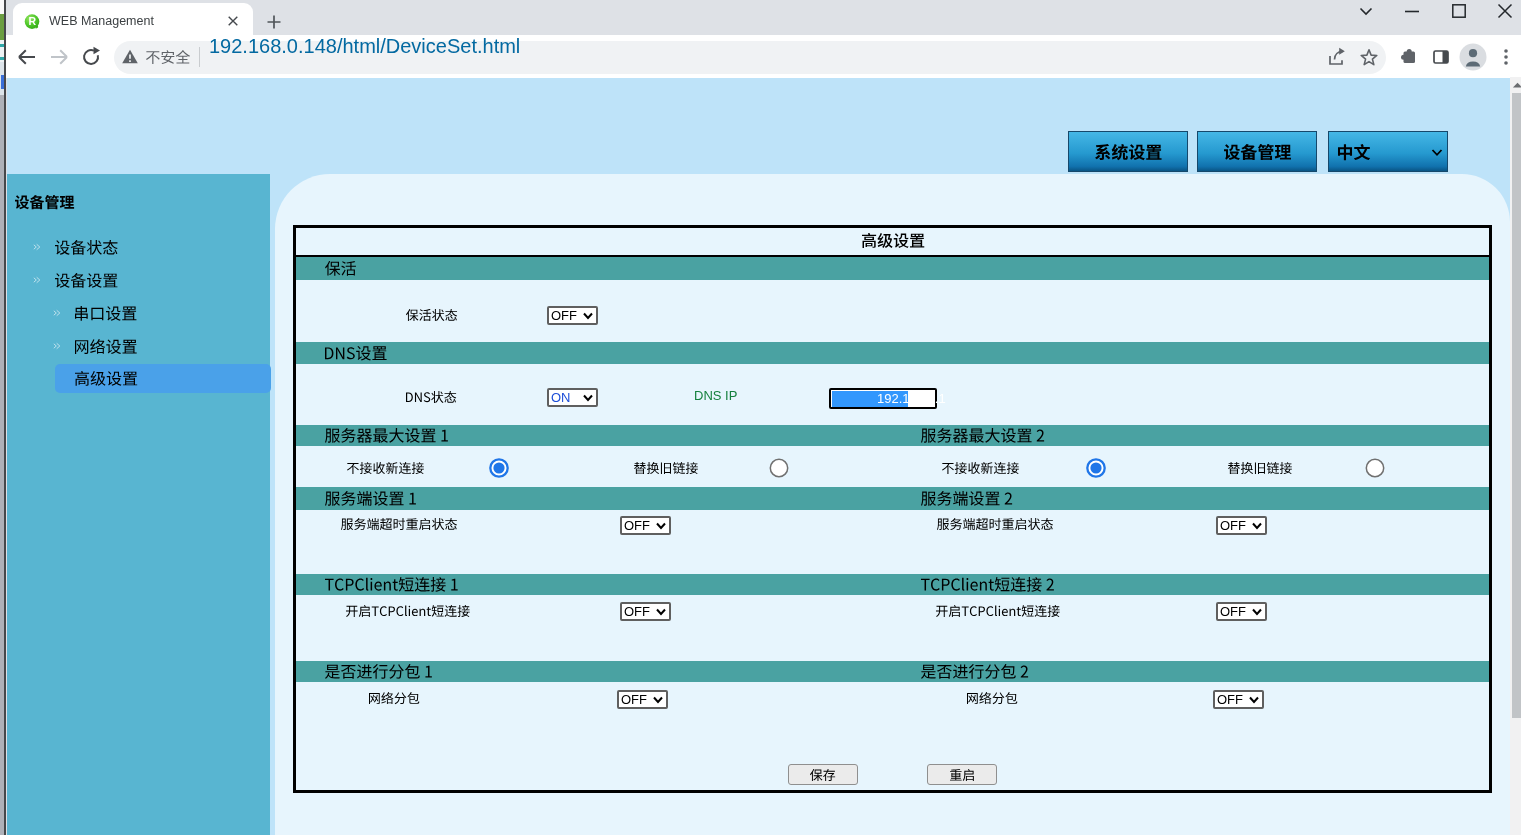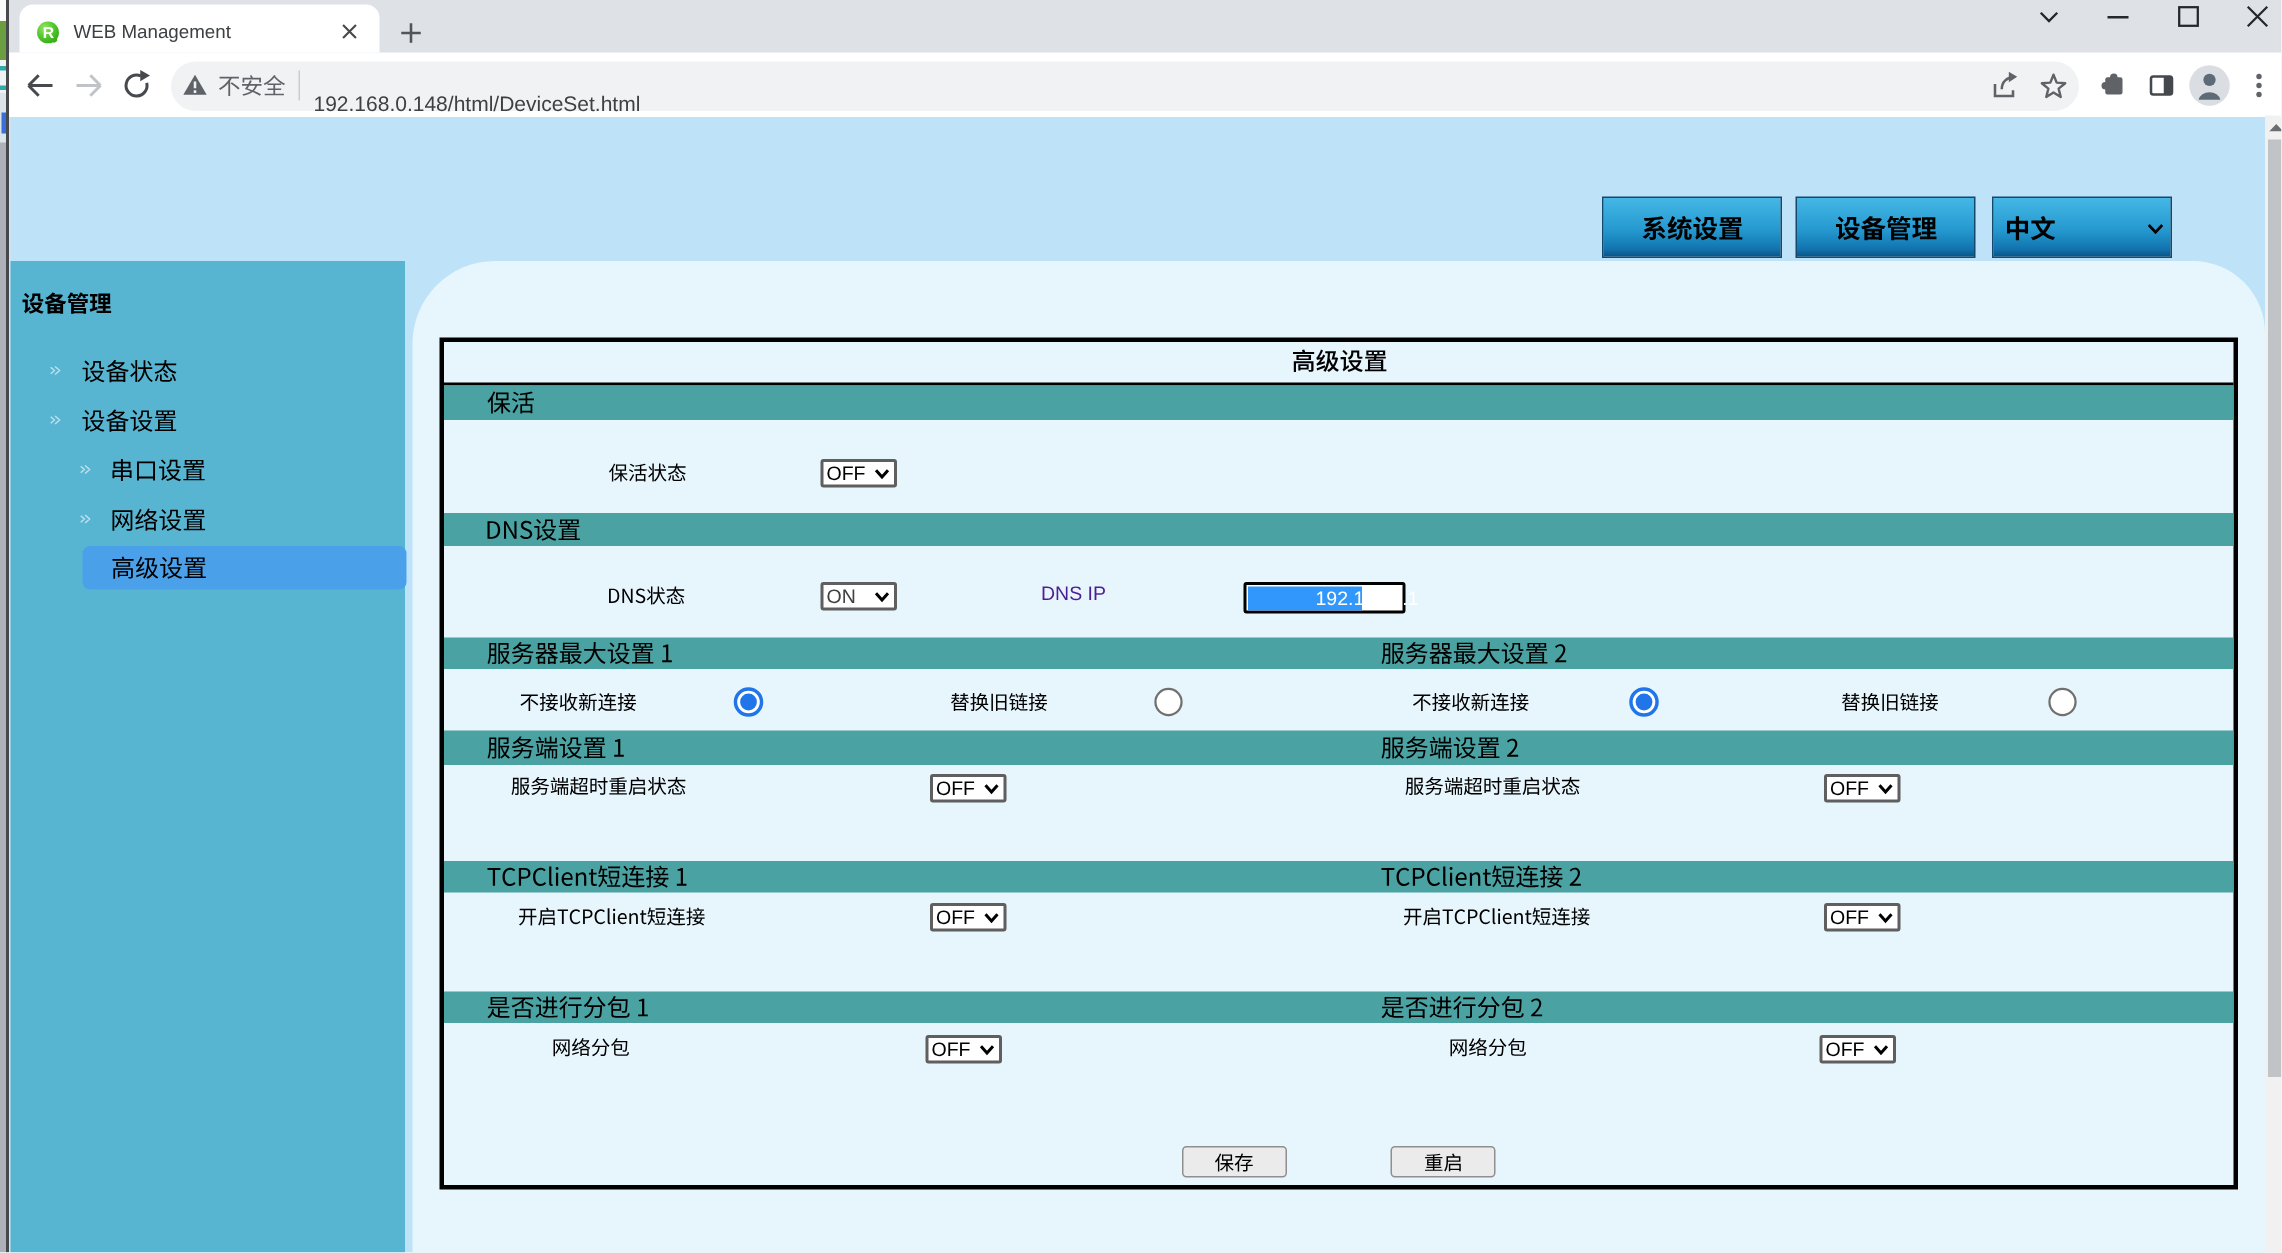--- a/index.html
+++ b/index.html
@@ -60,21 +60,21 @@
       <path d="M0 -2.6 V1.8 M0 3.2 V5" stroke="#f0f2f4" stroke-width="1.7"></path>
     </svg>
 <svg style="position:absolute;left:145.0px;top:49.0px;overflow:visible;" width="46.0" height="15.9">
       <g fill="#5f6368" transform="translate(0.34,13.76) scale(0.01500,-0.01500)">
         <use href="#r4e0d" x="0"></use>
         <use href="#r5b89" x="1000"></use>
         <use href="#r5168" x="2000"></use>
       </g>
     </svg>
 <div style="position:absolute;left:199px;top:47px;width:1px;height:20px;background:#c9cccf;"></div>
-<div style="position:absolute;left:209px;top:62px;font-size:14px;line-height:15.75px;color:#404040;white-space:pre;">192.168.0.148/html/DeviceSet.html</div>
+<div style="position:absolute;left:209px;top:39px;font-size:20px;line-height:15.75px;color:#0369a1;white-space:pre;">192.168.0.148/html/DeviceSet.html</div>
 <svg style="position:absolute;left:1325px;top:45px;overflow:visible;" width="24" height="24" viewBox="-12 -12 24 24">
       <path d="M-7 -1 V7 H5 V3.2" stroke="#5f6368" stroke-width="1.7" fill="none"></path>
       <path d="M-2.5 2.5 C-2.5 -2.5 1 -5.5 6 -5.8" stroke="#5f6368" stroke-width="1.7" fill="none"></path>
       <path d="M2.2 -9.2 L7.8 -5.8 L2.2 -2.2 Z" fill="#5f6368"></path>
     </svg>
 <svg style="position:absolute;left:1357px;top:45.5px;overflow:visible;" width="24" height="24" viewBox="-12 -12 24 24">
       <path d="M0.00 -8.20L2.12 -2.91L7.80 -2.53L3.42 1.11L4.82 6.63L0.00 3.60L-4.82 6.63L-3.42 1.11L-7.80 -2.53L-2.12 -2.91 Z" stroke="#5f6368" stroke-width="1.6" fill="none" stroke-linejoin="round"></path>
     </svg>
 <svg style="position:absolute;left:1397px;top:45px;overflow:visible;" width="24" height="24" viewBox="-12 -12 24 24">
       <rect x="-5.5" y="-5.5" width="11.5" height="11.5" rx="1.5" fill="#5f6368"></rect>
@@ -339,25 +339,25 @@
 <svg style="position:absolute;left:405.0px;top:390.0px;overflow:visible;" width="52.2" height="14.0">
       <g fill="#000" transform="translate(-0.31,11.97) scale(0.01300,-0.01300)">
         <use href="#r44" x="0"></use>
         <use href="#r4e" x="688"></use>
         <use href="#r53" x="1411"></use>
         <use href="#r72b6" x="2007"></use>
         <use href="#r6001" x="3007"></use>
       </g>
     </svg>
 <div style="position:absolute;left:547px;top:388px;width:51px;height:19px;background:#fff;border:2px solid #5f5f5f;border-radius:2px;box-sizing:border-box;"></div>
-<div style="position:absolute;left:551px;top:390.74px;font-size:13px;line-height:13.65px;color:#404040;white-space:pre;">ON</div>
+<div style="position:absolute;left:551px;top:390.74px;font-size:13px;line-height:13.65px;color:#1d4ed8;white-space:pre;">ON</div>
 <svg style="position:absolute;left:583px;top:393.5px;overflow:visible" width="10" height="8" viewBox="0 0 10 8">
       <path d="M1 1.5 L5 6 L9 1.5" stroke="#000" stroke-width="2" fill="none"></path>
     </svg>
-<div style="position:absolute;left:694px;top:389.24px;font-size:13px;line-height:13.65px;color:#4c1d95;white-space:pre;">DNS IP</div>
+<div style="position:absolute;left:694px;top:389.24px;font-size:13px;line-height:13.65px;color:#15803d;white-space:pre;">DNS IP</div>
 <div style="position:absolute;left:829px;top:388px;width:108px;height:21px;background:#fff;border:2px solid #000;border-radius:2px;box-sizing:border-box;"></div>
 <div style="position:absolute;left:832px;top:390.5px;width:76px;height:16px;background:#3297fd;"></div>
 <div style="position:absolute;left:833px;top:391.74px;font-size:13px;line-height:13.65px;color:#fff;white-space:pre;z-index:3;margin-left:44px;">192.168.1.1</div>
 <svg style="position:absolute;left:346.0px;top:460.5px;overflow:visible;" width="78.9" height="14.0">
       <g fill="#000" transform="translate(0.43,11.97) scale(0.01300,-0.01300)">
         <use href="#r4e0d" x="0"></use>
         <use href="#r63a5" x="1000"></use>
         <use href="#r6536" x="2000"></use>
         <use href="#r65b0" x="3000"></use>
         <use href="#r8fde" x="4000"></use>

